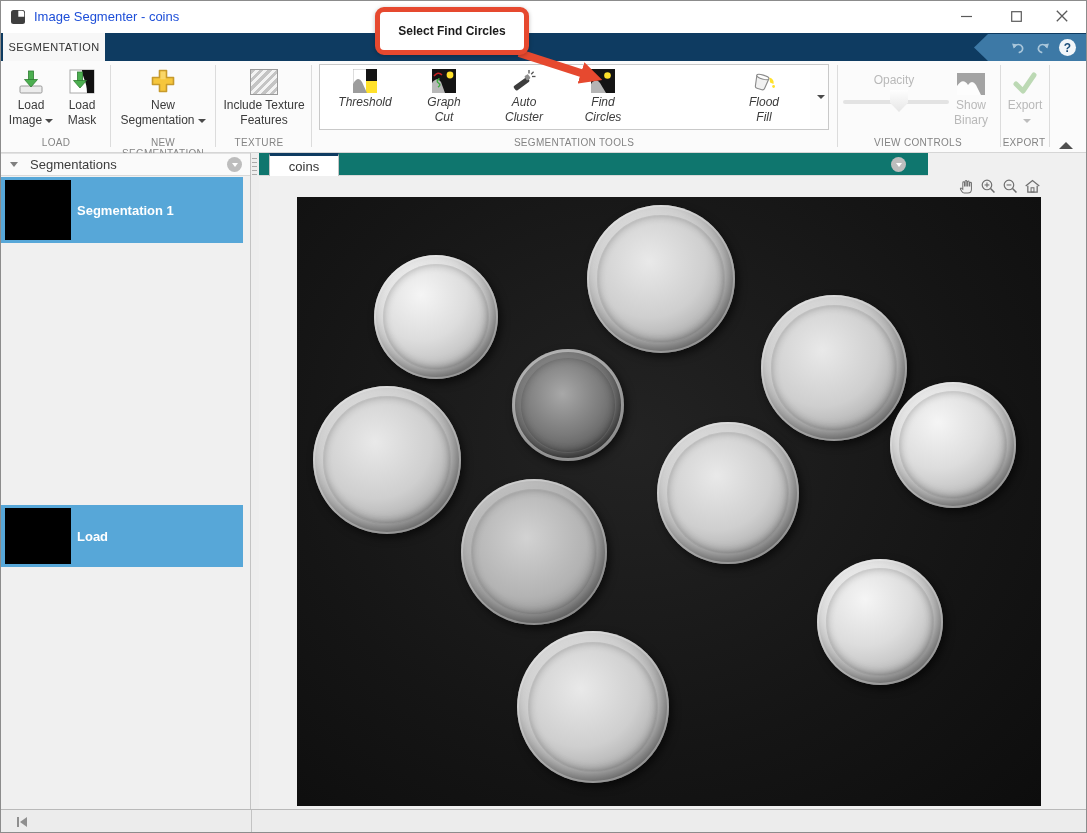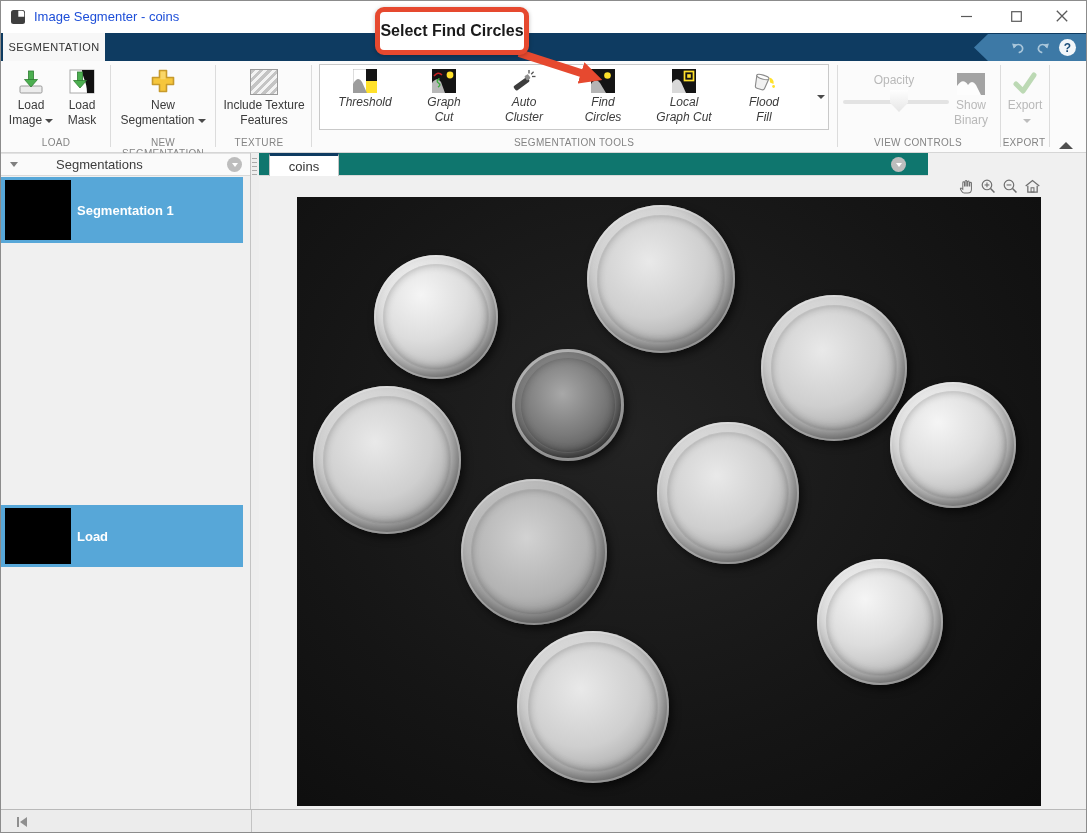--- a/index.html
+++ b/index.html
@@ -67,21 +67,21 @@
   .tone-medium{background:radial-gradient(circle at 45% 40%,#d2d2d2 0%,#b3b3b3 50%,#8e8e8e 78%,#5f5f5f 96%);}
   .tone-dark{background:radial-gradient(circle at 45% 40%,#a8a8a8 0%,#7a7a7a 45%,#555 75%,#3a3a3a 95%);
     box-shadow:inset 0 0 0 3px rgba(235,235,235,.5),inset -3px -6px 10px rgba(0,0,0,.5),3px 4px 8px rgba(0,0,0,.6);}
   
   .statusbar{position:absolute;left:0;top:808px;width:100%;height:24px;background:#ececec;border-top:1px solid #b9b9b9;box-sizing:border-box;}
   .status-divider{position:absolute;left:250px;top:0;width:1px;height:24px;background:#c3c3c3;}
   .collapse-left{position:absolute;left:14px;top:5px;}
   
   .callout{position:absolute;left:374px;top:6px;width:154px;height:48px;background:#fff;border:5px solid #e6492f;border-radius:9px;
     box-sizing:border-box;display:flex;align-items:center;justify-content:center;z-index:60;box-shadow:0 1px 4px rgba(0,0,0,.25);}
-  .callout span{font-size:16px;font-weight:bold;color:#1a1a1a;}
+  .callout span{font-size:12px;font-weight:bold;color:#1a1a1a;}
   .arrow-overlay{position:absolute;left:0;top:0;width:1087px;height:833px;pointer-events:none;z-index:55;}
 </style>
 </head>
 <body>
 
 <div class="window">
 
   <div class="titlebar">
     <svg class="app-icon" viewBox="0 0 14 14">
       <rect x="0" y="0" width="14" height="14" rx="2.5" fill="#3f3f3f"></rect>
@@ -223,32 +223,20 @@
       <span class="ic">
         <svg width="24" height="24" viewBox="0 0 24 24">
           <rect width="24" height="24" fill="#141414"></rect>
           <path d="M0 24 V15 Q5 8 9 14 L15 24 Z" fill="#b5b5b5"></path>
           <circle cx="16.5" cy="6.5" r="3.3" fill="#ffe12b"></circle>
         </svg>
       </span>
       <div class="rb-label"><span>Find</span><br>
         <span>Circles</span></div>
     </div>
-    <div class="tool" style="left:643px;">
-      <span class="ic">
-        <svg width="24" height="24" viewBox="0 0 24 24">
-          <rect width="24" height="24" fill="#141414"></rect>
-          <path d="M0 24 V14 Q5 7 9 13 L14 24 Z" fill="#d9d9d9"></path>
-          <rect x="12.5" y="2.5" width="9" height="9" fill="none" stroke="#ffe12b" stroke-width="1.7"></rect>
-          <rect x="15.2" y="5.2" width="3.6" height="3.6" fill="#ffe12b"></rect>
-        </svg>
-      </span>
-      <div class="rb-label"><span>Local</span><br>
-        <span>Graph Cut</span></div>
-    </div>
     <div class="tool" style="left:723px;">
       <span class="ic">
         <svg width="26" height="24" viewBox="0 0 26 24">
           <g transform="rotate(16 11 12)">
             <path d="M4.5 8 H17 L15.5 18.5 a2.2 2.2 0 0 1 -2.2 1.9 H8.2 A2.2 2.2 0 0 1 6 18.5 Z" fill="#f1f1f1" stroke="#8a8a8a" stroke-width="1.1"></path>
             <ellipse cx="10.7" cy="8" rx="6.3" ry="2" fill="#fdfdfd" stroke="#8a8a8a" stroke-width="1.1"></ellipse>
           </g>
           <path d="M18.5 8.5 q5 1.5 4 6.5 l-3.5 -1.6 z" fill="#ffe12b"></path>
           <circle cx="22.6" cy="17.5" r="1.4" fill="#ffe12b"></circle>
         </svg>
@@ -293,21 +281,21 @@
     <div class="collapse-ribbon">
       <svg width="14" height="9" viewBox="0 0 14 9">
           <polygon points="0,9 14,9 7,2" fill="#4f4f4f"></polygon>
         </svg>
     </div>
   </div>
 
   <div class="workspace">
 
     <div class="sidebar">
-      <div class="panel-header" style="top:0;gap:26px;">
+      <div class="panel-header" style="top:0;">
         <span class="tri-down"></span>
         <span class="panel-title">Segmentations</span>
         <span class="circle-btn">
             <span class="tri"></span>
           </span>
       </div>
       <div class="list-item" style="top:24px;height:66px;">
         <span class="thumb" style="top:3px;width:66px;height:60px;"></span>
         <span class="item-label">Segmentation 1</span>
       </div>

